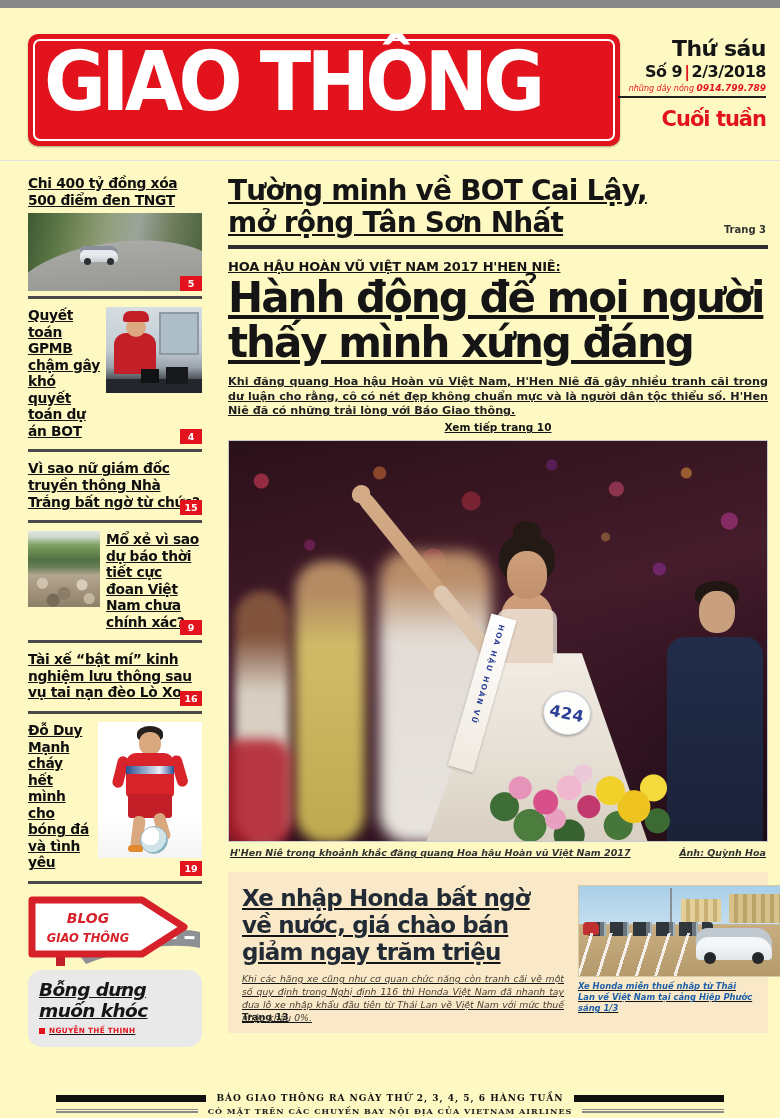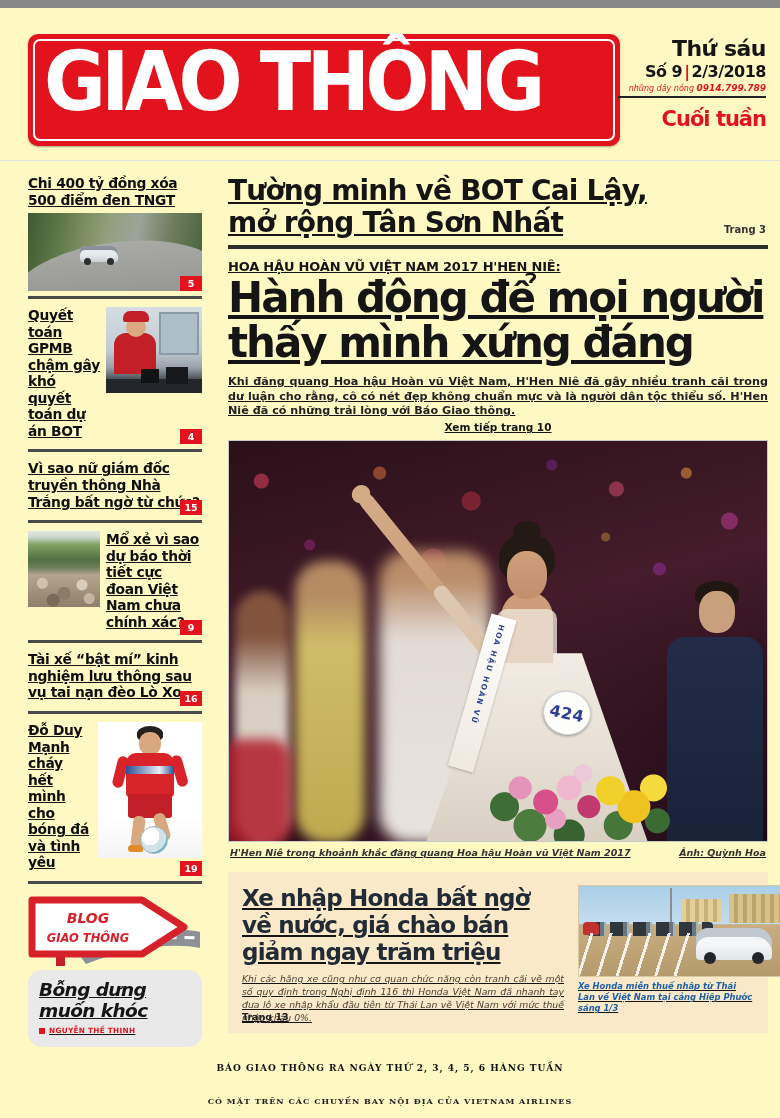--- a/index.html
+++ b/index.html
@@ -158,21 +158,21 @@
   .hp-row{position:absolute;left:4%;top:40%;width:62%;height:15%;background:repeating-linear-gradient(90deg,#2f363c 0 13px,#6b757d 13px 17px,#9fb3bd 17px 19px,transparent 19px 23px);border-radius:4px;}
   .hp-red{position:absolute;left:2%;top:40%;width:16px;height:13px;background:#c03030;border-radius:4px 5px 2px 2px;}
   .hp-white{position:absolute;right:5%;top:46%;width:76px;height:32px;background:linear-gradient(#f4f6f7 55%,#dfe5e8);border-radius:12px 16px 4px 4px;box-shadow:inset 0 9px 0 rgba(70,95,115,.3);}
   .hp-white:before,.hp-white:after{content:"";position:absolute;bottom:-4px;width:12px;height:12px;background:#23272b;border-radius:50%;}
   .hp-white:before{left:8px;} .hp-white:after{right:8px;}
   .hp-stripes{position:absolute;left:-4%;bottom:-4%;width:58%;height:52%;background:repeating-linear-gradient(100deg,transparent 0 16px,rgba(255,255,255,.85) 16px 19px);transform:skewX(-8deg);}
   .honda-caption{margin-top:4px;font-size:8.4px;font-weight:bold;font-style:italic;color:#1d5fa8;line-height:1.3;}
 
   
   .footer{position:absolute;left:0;right:0;bottom:10px;}
-  .f-line{display:flex;align-items:center;gap:10px;margin:0 56px;flex-direction:column;}
+  .f-line{display:flex;align-items:center;gap:10px;margin:0 56px;}
   .f-bar{flex:1;height:7px;background:#111;}
   .f-text{font-family:"DejaVu Serif","Liberation Serif",serif;font-size:9px;font-weight:bold;letter-spacing:1px;white-space:nowrap;color:#111;}
   .f-line2{margin-top:3px;align-items:center;}
   .f-bar2{flex:1;height:4px;background:linear-gradient(#8a8a8a 0 1.5px,transparent 1.5px 2.5px,#8a8a8a 2.5px 4px);}
   .f-text2{font-size:8px;color:#222;}
 </style>
 </head>
 <body>
 
 <div class="page">

